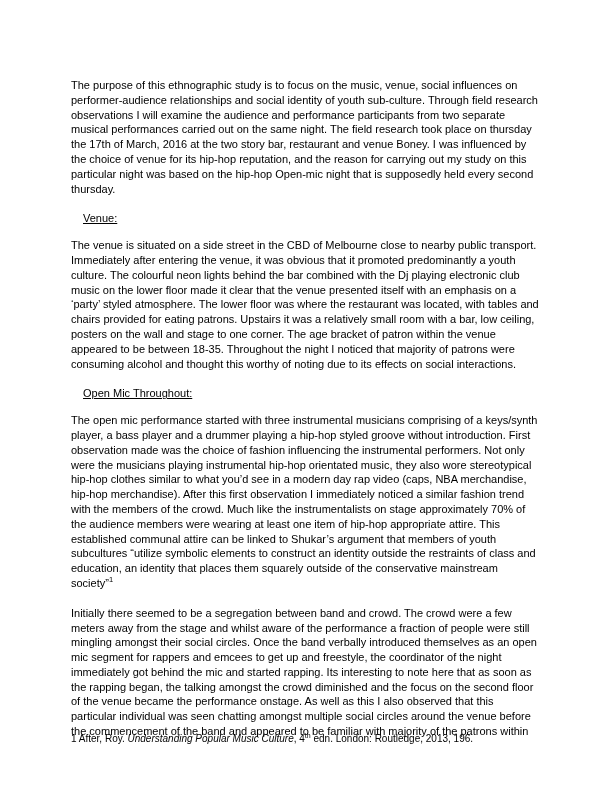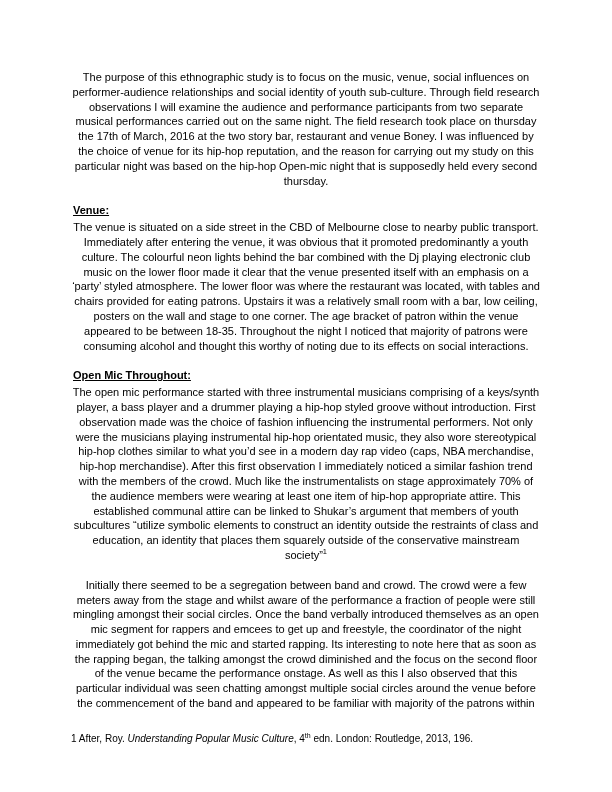--- a/index.html
+++ b/index.html
@@ -14,27 +14,26 @@
     box-sizing: border-box;
     background: #ffffff;
     padding: 70px 71px 0 71px;
     font-family: "Liberation Sans", sans-serif;
     font-size: 11px;
     line-height: 14.8px;
     color: #000000;
     overflow: hidden;
   }
   p.body-text {
-    margin: 0 0 15px 0;
-    text-align: center;
+    margin: 8px 0 15px 0;
+    text-align: left;
   }
   p.heading {
-    margin: 2px;
+    margin: 12px;
     text-decoration: underline;
-    font-weight: bold;
   }
   sup.fn-ref {
     font-size: 7.5px;
     line-height: 0;
     vertical-align: super;
   }
   .footnote {
     position: absolute;
     left: 71px;
     right: 71px;

